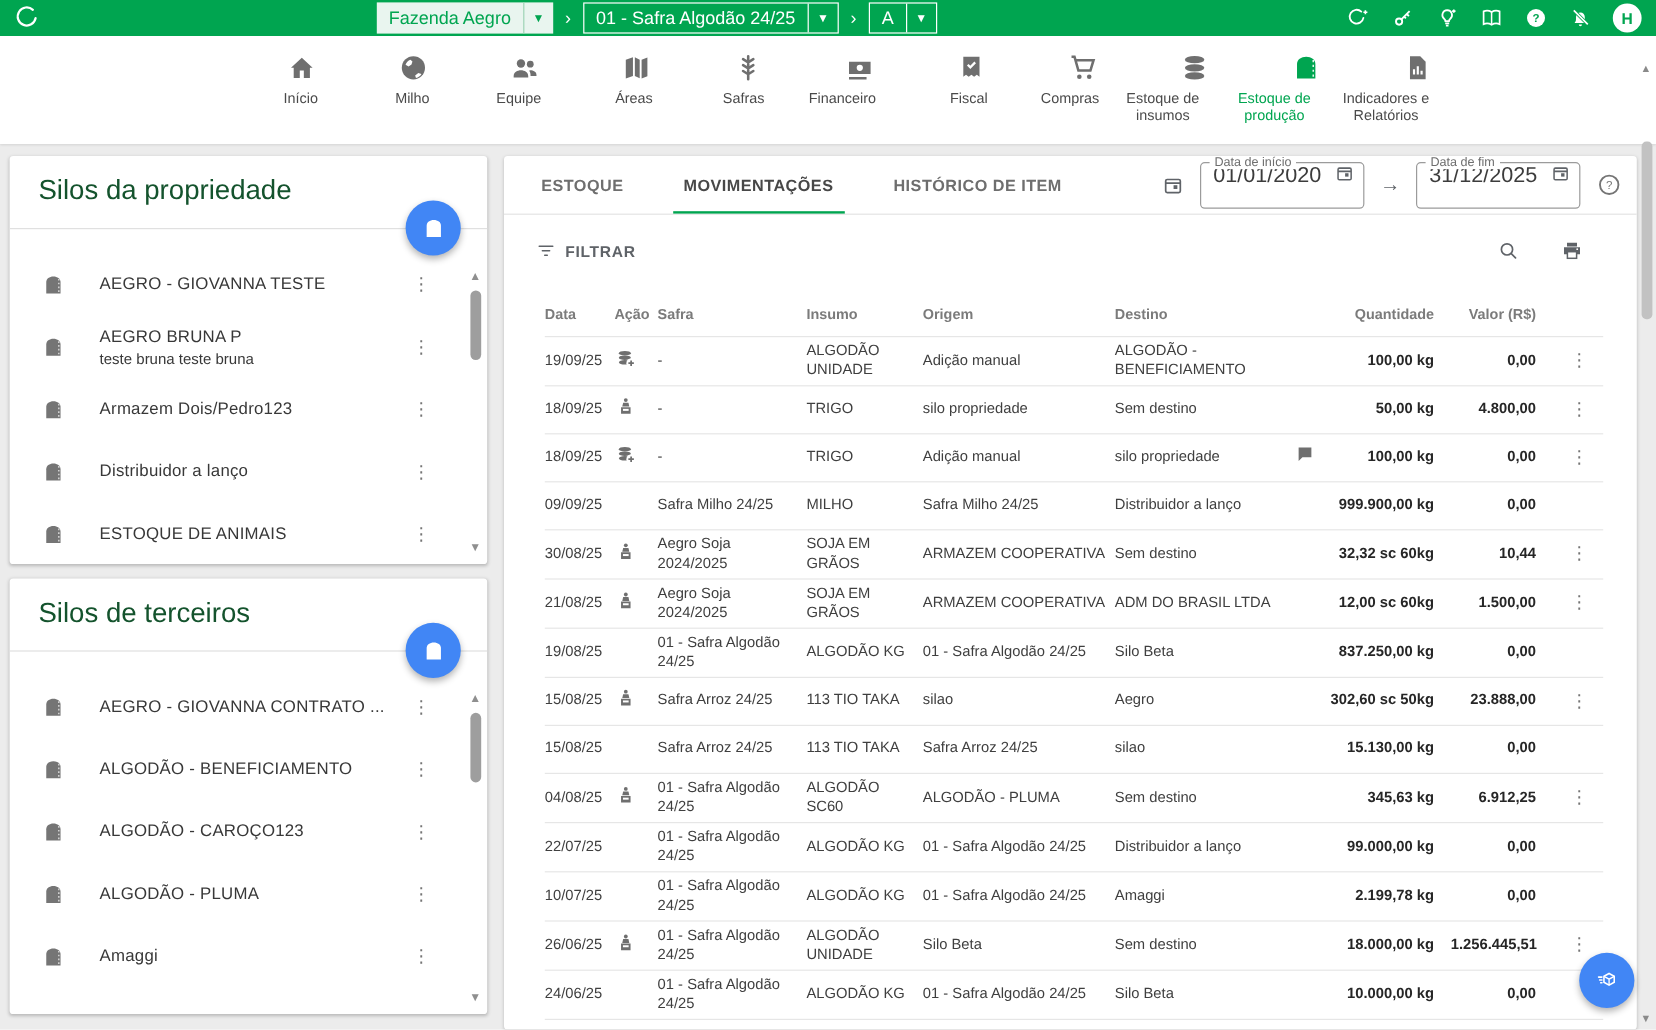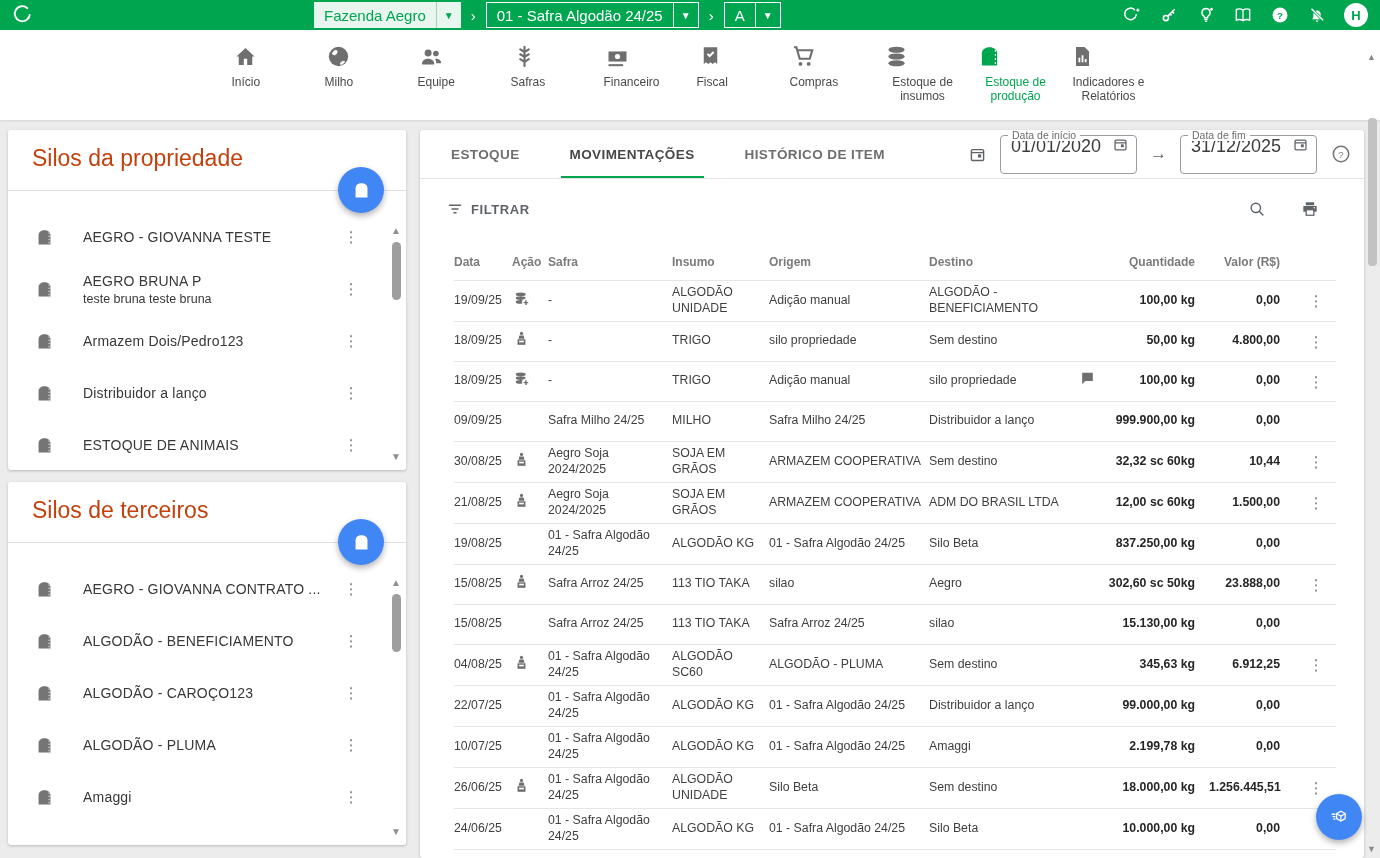--- a/index.html
+++ b/index.html
@@ -24,33 +24,33 @@
   .top-icons{margin-left:auto;display:flex;align-items:center;gap:17px;color:#fff}
   .ti{width:20px;height:20px;cursor:pointer}
   .ti svg{width:20px;height:20px}
   .avatar{width:24px;height:24px;border-radius:50%;background:#fff;color:#00A550;font-weight:bold;
           font-size:13px;display:flex;align-items:center;justify-content:center;cursor:pointer}
 
   
   .navbar{position:absolute;top:30px;left:0;right:0;height:90px;background:#fff;display:flex;
           justify-content:center;gap:13px;padding-top:13px;box-sizing:border-box;
           box-shadow:0 1px 2px rgba(0,0,0,.10);z-index:10}
-  .nav-item{width:80px;display:flex;flex-direction:column;align-items:flex-start;color:#6F6F6F;cursor:pointer}
+  .nav-item{width:80px;display:flex;flex-direction:column;align-items:flex-end;color:#6F6F6F;cursor:pointer}
   .nav-icon{width:27px;height:27px}
   .nav-icon svg{width:27px;height:27px}
   .nav-label{font-size:12px;color:#4a4a4a;text-align:center;line-height:1.2;margin-top:5px}
   .nav-item.active{color:#00A550}
   .nav-item.active .nav-label{color:#00A550}
 
   
   .card{position:absolute;background:#fff;border-radius:3px;box-shadow:0 1px 3px rgba(0,0,0,.22)}
   #card-property{left:8px;top:130px;width:398px;height:340px;overflow:visible}
   #card-third{left:8px;top:482px;width:398px;height:363px;overflow:visible}
   .card-head{position:relative;height:60px;border-bottom:1px solid #e0e0e0}
-  .card-title{position:absolute;left:24px;top:15px;font-size:23px;font-weight:400;color:#c2410c}
+  .card-title{position:absolute;left:24px;top:15px;font-size:23px;font-weight:400;color:#14532d}
   .fab{width:46px;height:46px;border-radius:50%;background:#4186F5;color:#fff;display:flex;
        align-items:center;justify-content:center;box-shadow:0 3px 6px rgba(0,0,0,.3);cursor:pointer}
   .fab svg{width:21px;height:21px}
   .card-head .fab{position:absolute;right:22px;top:37px;z-index:3}
   .silo-list{position:absolute;top:61px;left:0;right:0;bottom:0;padding-top:20px;overflow:hidden;
              border-radius:0 0 3px 3px}
   .silo-item{min-height:52px;display:flex;align-items:center;padding:0 46px 0 26px;cursor:pointer}
   .si-icon{width:21px;height:21px;color:#757575;flex:none}
   .si-icon svg{width:21px;height:21px}
   .si-text{margin-left:28px;flex:1;min-width:0}
@@ -208,20 +208,26 @@
     <div class="nav-item">
       <span class="nav-icon"><svg viewBox="0 0 24 24" aria-hidden="true">
           <circle cx="9" cy="8.8" r="3.1" fill="currentColor"></circle>
           <circle cx="15.9" cy="9.3" r="2.5" fill="currentColor"></circle>
           <path fill="currentColor" d="M3.6 18.2c0-2.8 2.7-4.3 5.4-4.3s5.4 1.5 5.4 4.3v.9H3.6zM15.9 13.9c2.3 0 4.6 1.2 4.6 3.4v.8h-4.4v-1c0-1.2-.4-2.2-1.1-3 .3 0 .6-.2.9-.2z"></path>
         </svg></span>
       <span class="nav-label">Equipe</span>
     </div>
     <div class="nav-item">
       <span class="nav-icon"><svg viewBox="0 0 24 24" aria-hidden="true">
+          <path fill="currentColor" d="M9.3 4.2 4 6v14l5.3-1.9zM10.7 4.2v13.9l3.6 1.7V6zM15.7 6.1v13.8L20 18.3V4.4z"></path>
+        </svg></span>
+      <span class="nav-label">Áreas</span>
+    </div>
+    <div class="nav-item">
+      <span class="nav-icon"><svg viewBox="0 0 24 24" aria-hidden="true">
           <path stroke="currentColor" stroke-width="1.9" fill="none" stroke-linecap="round" d="M12 3.5v17M12 8 8.2 5.6M12 8l3.8-2.4M12 12.4 8.2 10M12 12.4l3.8-2.4M12 16.8 8.2 14.4M12 16.8l3.8-2.4"></path>
         </svg></span>
       <span class="nav-label">Safras</span>
     </div>
     <div class="nav-item">
       <span class="nav-icon"><svg viewBox="0 0 24 24" aria-hidden="true">
           <path fill="currentColor" d="M4 7.5h16v9H4z"></path>
           <circle cx="12" cy="12" r="2.3" fill="#fff"></circle>
           <path stroke="currentColor" stroke-width="1.8" d="M4 19.7h13"></path>
         </svg></span>

